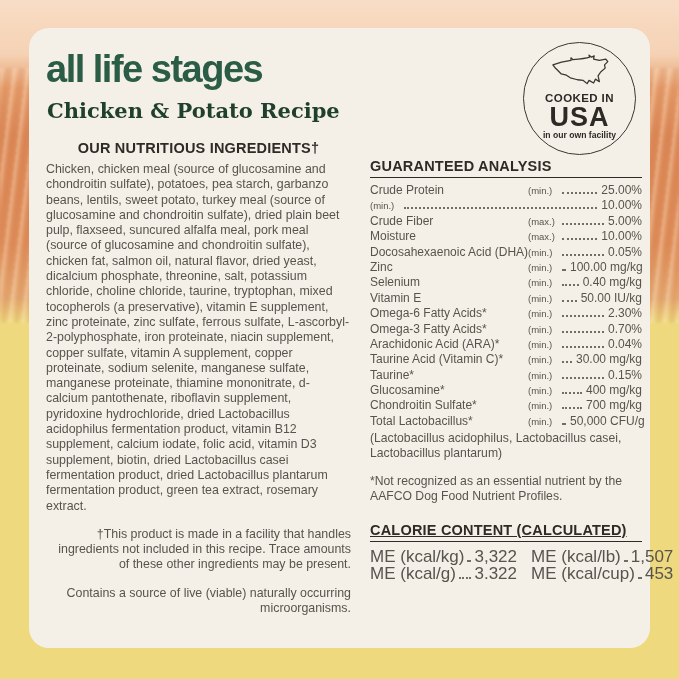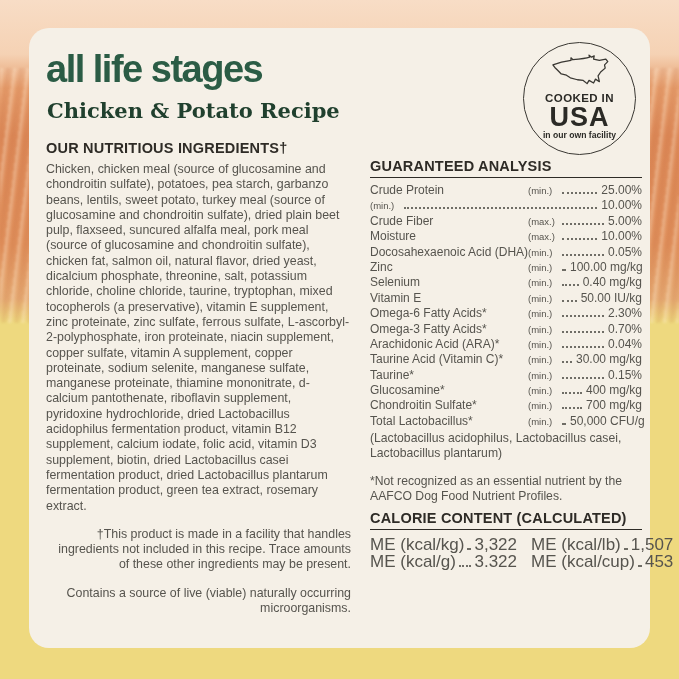--- a/index.html
+++ b/index.html
@@ -40,34 +40,34 @@
   }
   .badge svg { display:block; }
   .badge-l1 { font-size:11.5px; font-weight:700; letter-spacing:.4px; margin-top:1px; }
   .badge-l2 { font-size:27px; font-weight:800; letter-spacing:1px; line-height:26px; }
   .badge-l3 { font-size:8.6px; font-weight:700; }
   .col-left  { position:absolute; left:17px; top:112px; width:305px; color:#56544e; }
   .col-right { position:absolute; left:341px; top:130px; width:272px; color:#56544e; }
   .sec-heading {
     font-size:14.5px; font-weight:700; letter-spacing:.2px; color:#2e2b26;
   }
-  .ing-heading { margin-bottom:6px; }
+  .ing-heading { margin-bottom:6px;text-align:center; }
   .ing-body, .ing-note { font-size:12.4px; line-height:15.3px; }
   .ing-note { margin-top:13px;text-align:right; }
   .rc-heading {
     border-bottom:1.5px solid #2e2b26; padding-bottom:3px; margin-bottom:5px;
   }
   .ga-row { display:flex; align-items:baseline; height:15.4px; font-size:12px; }
   .ga-label { flex:0 0 158px; white-space:nowrap; }
   .ga-qual  { flex:0 0 32px; font-size:9.5px; }
   .ga-dots  { flex:1 1 auto; border-bottom:2px dotted #6f6d66; margin:0 4px 3px 2px; min-width:4px; }
   .ga-value { flex:0 0 auto; white-space:nowrap; text-align:right; }
   .ga-paren { font-size:12.2px; line-height:15.2px; margin-top:2px; }
   .ga-foot  { font-size:12.2px; line-height:15.2px; margin-top:12px; }
-  .cal-heading { margin-top:6px; }
+  .cal-heading { margin-top:18px;text-decoration:underline; }
   .cal-cols { display:flex; gap:14px; margin-top:3px; }
   .cal-col  { flex:1; }
   .cal-row  { display:flex; align-items:baseline; height:17px; font-size:17px; }
   .cal-label { white-space:nowrap; }
   .cal-dots { flex:1 1 auto; border-bottom:2px dotted #6f6d66; margin:0 3px 3px 3px; min-width:4px; }
   .cal-value { white-space:nowrap; }
 </style>
 </head>
 <body>
 

